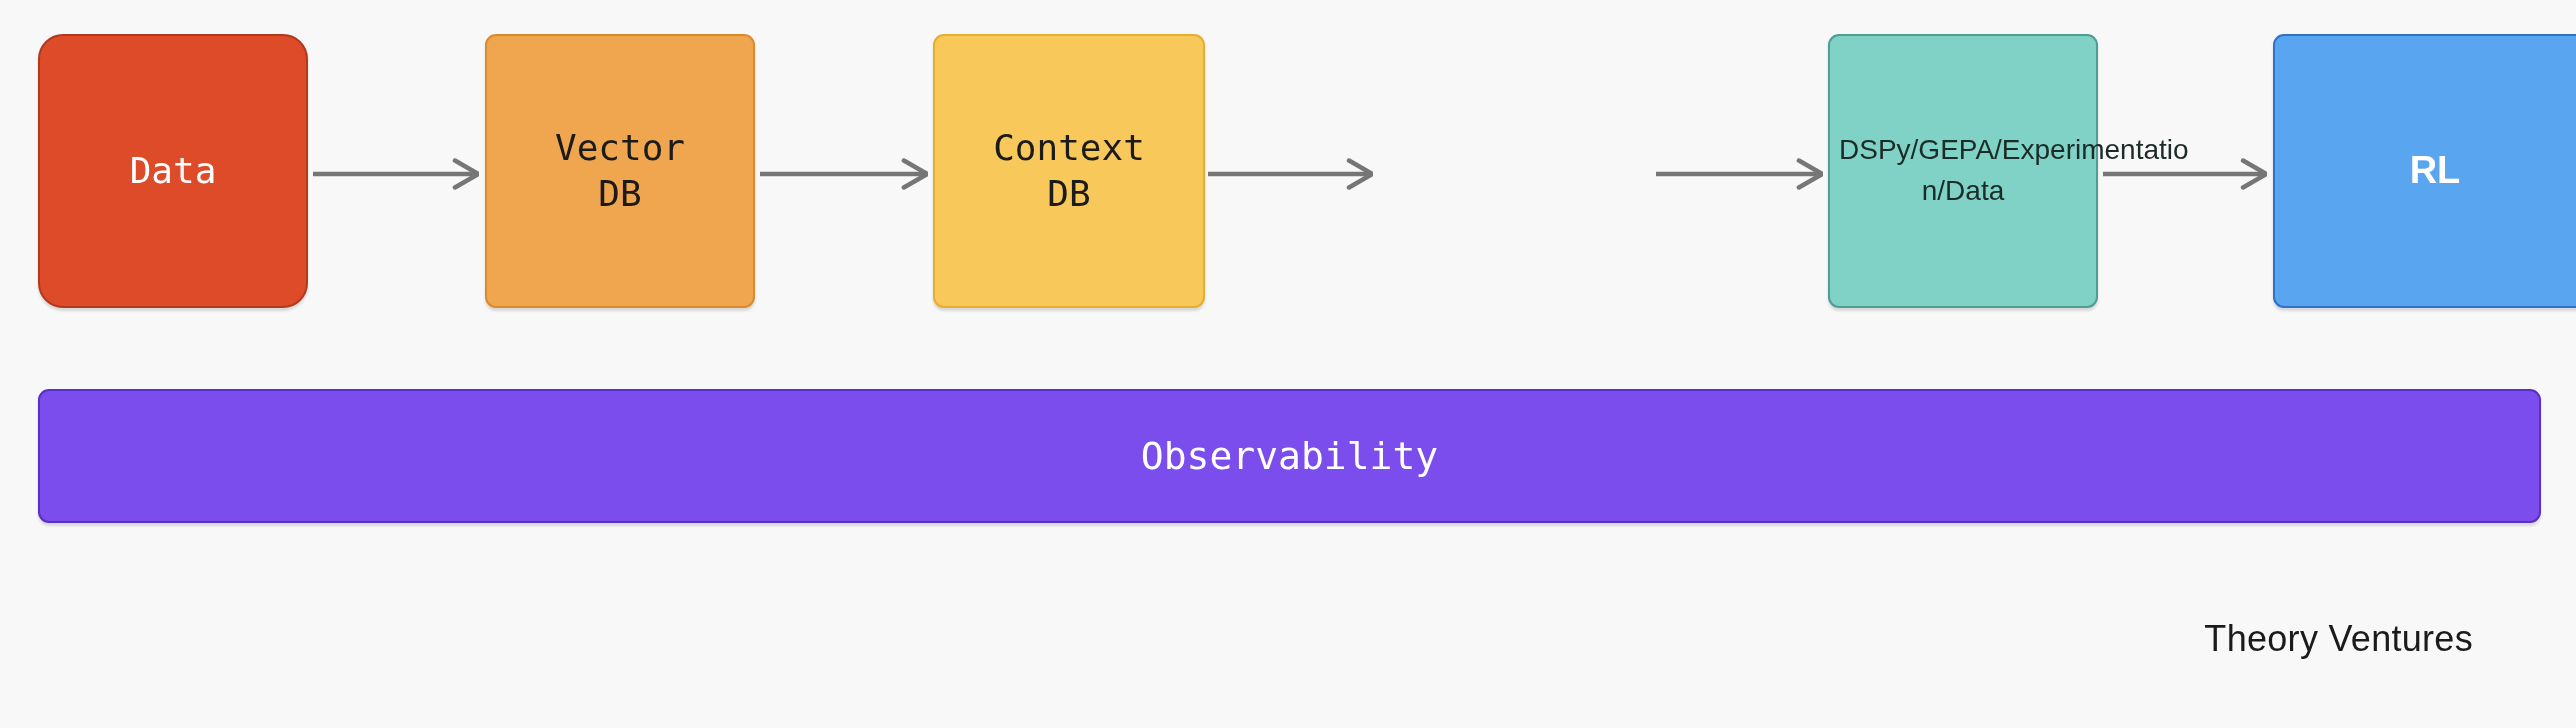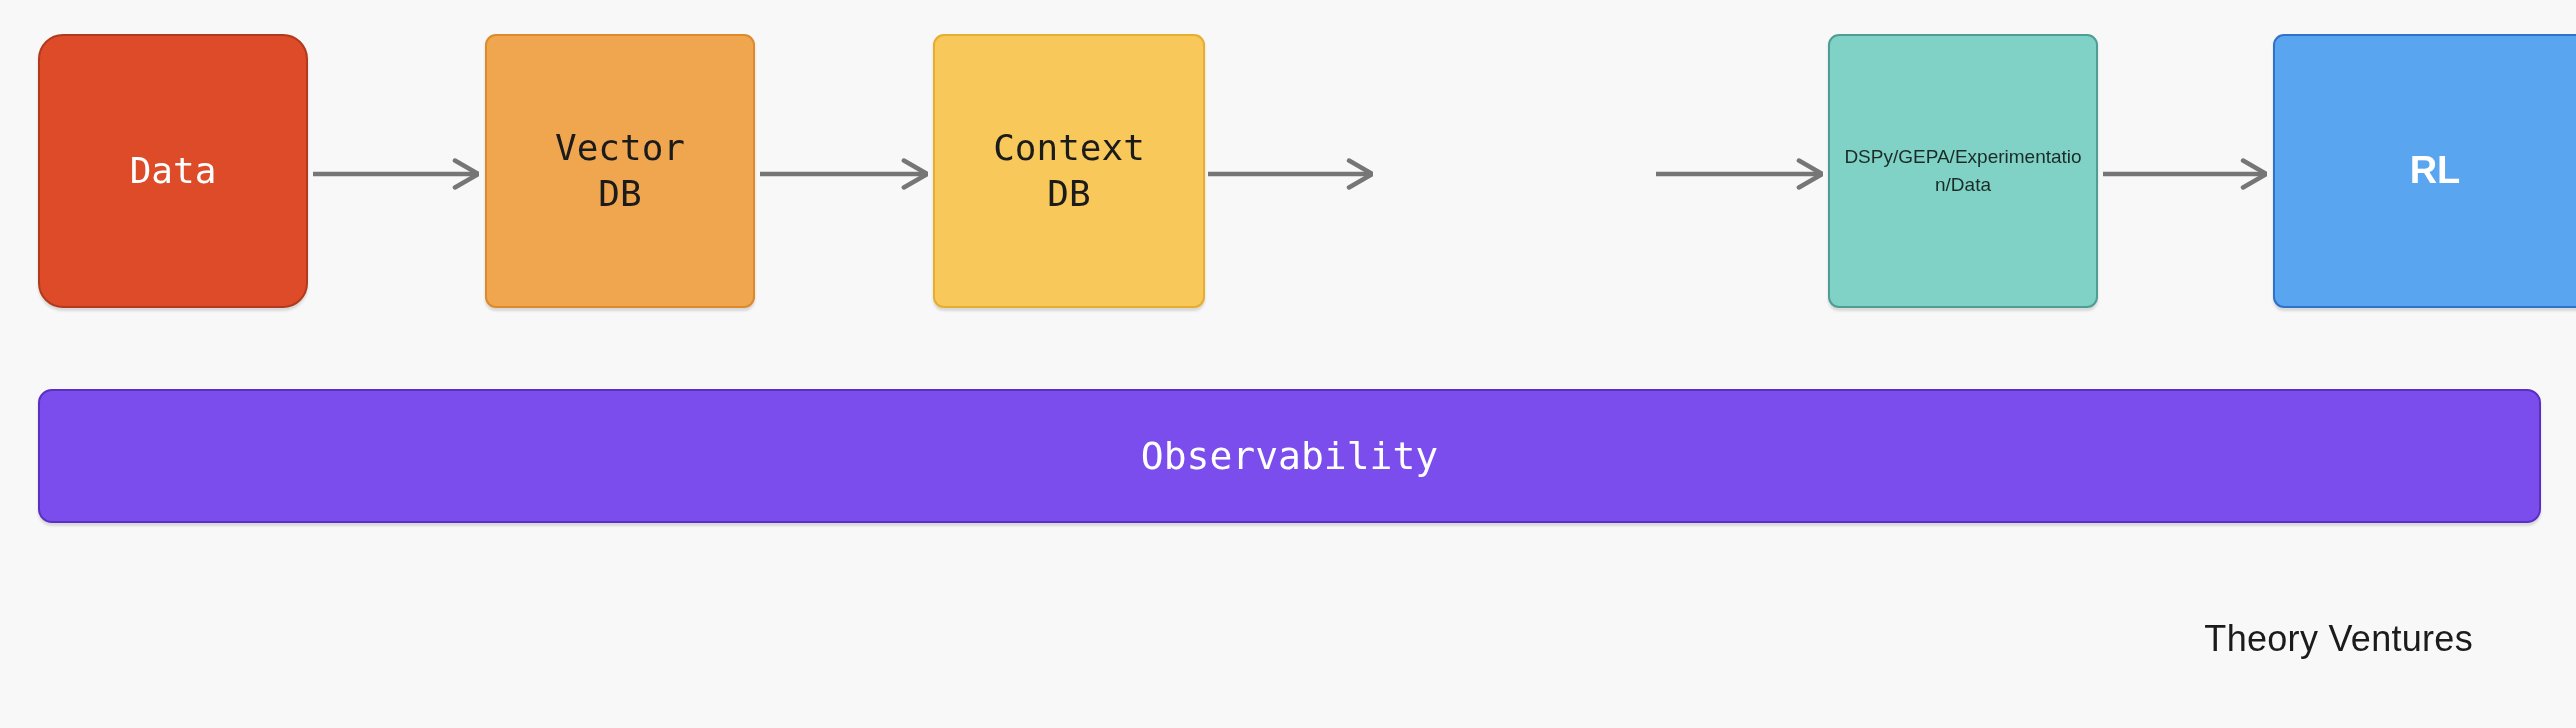--- a/index.html
+++ b/index.html
@@ -39,21 +39,21 @@
   }
   .node .node-line {
     font-family: "DejaVu Sans Mono", "Liberation Mono", monospace;
     font-size: 36px;
     line-height: 1.28;
     letter-spacing: 0px;
     white-space: pre;
   }
   .node.small-text .node-line {
     font-family: "Liberation Sans", sans-serif;
-    font-size: 19px;
+    font-size: 28px;
     line-height: 1.45;
     white-space: normal;
   }
   .node.sans-text .node-line {
     font-family: "Liberation Sans", sans-serif;
     font-size: 38px;
     line-height: 1.2;
   }
   .node .node-label-wrap {
     padding: 0 9px;
@@ -169,20 +169,20 @@
         <polyline points="155,5 181,20 155,35" fill="none" stroke="#767676" stroke-width="5" stroke-linecap="round" stroke-linejoin="round"></polyline>
       </svg>
     </div>
 
   <div class="node sans-text" id="node-rl" style="left: 2273px; width: 324px; background: rgb(90, 165, 240); border-color: rgb(47, 114, 199); color: rgb(255, 255, 255); font-weight: bold;">
     <div class="node-label-wrap">
       <div class="node-line">RL</div>
     </div>
   </div>
 
-  <div id="observability-bar" style="background: rgb(124, 77, 237); border-color: rgb(91, 47, 196); color: rgb(255, 255, 255); border-radius: 14px;">
+  <div id="observability-bar" style="background: rgb(124, 77, 237); border-color: rgb(91, 47, 196); color: rgb(255, 255, 255);">
     <span class="bar-label">Observability</span>
   </div>
 
   <div id="attribution">Theory Ventures</div>
 
 </div>
 
 
 </body></html>

